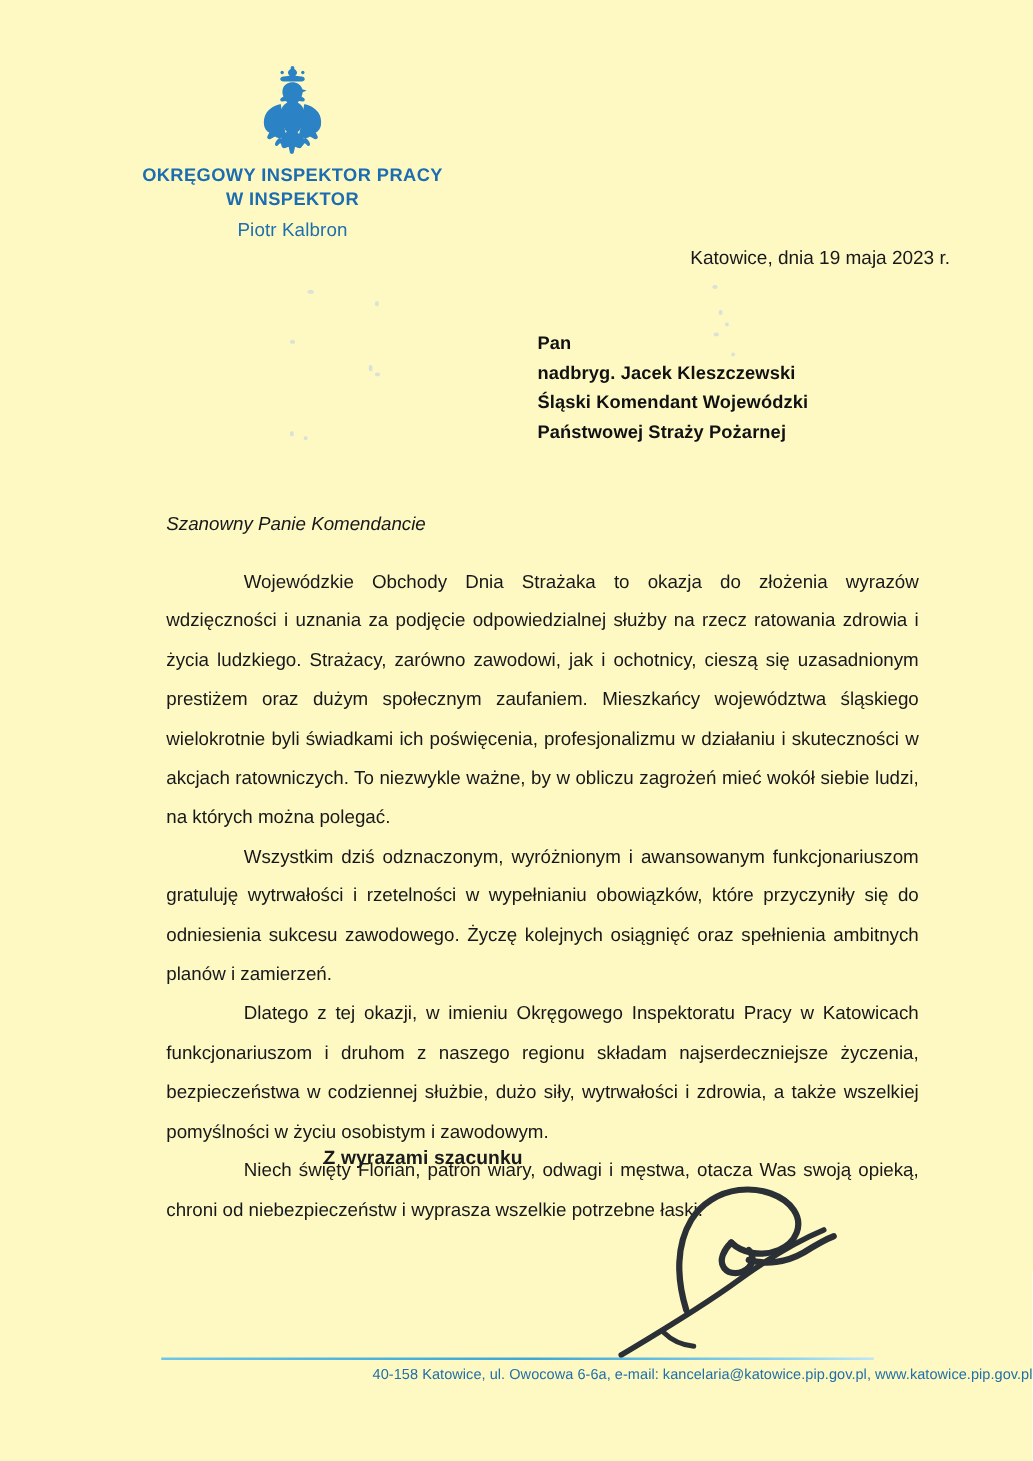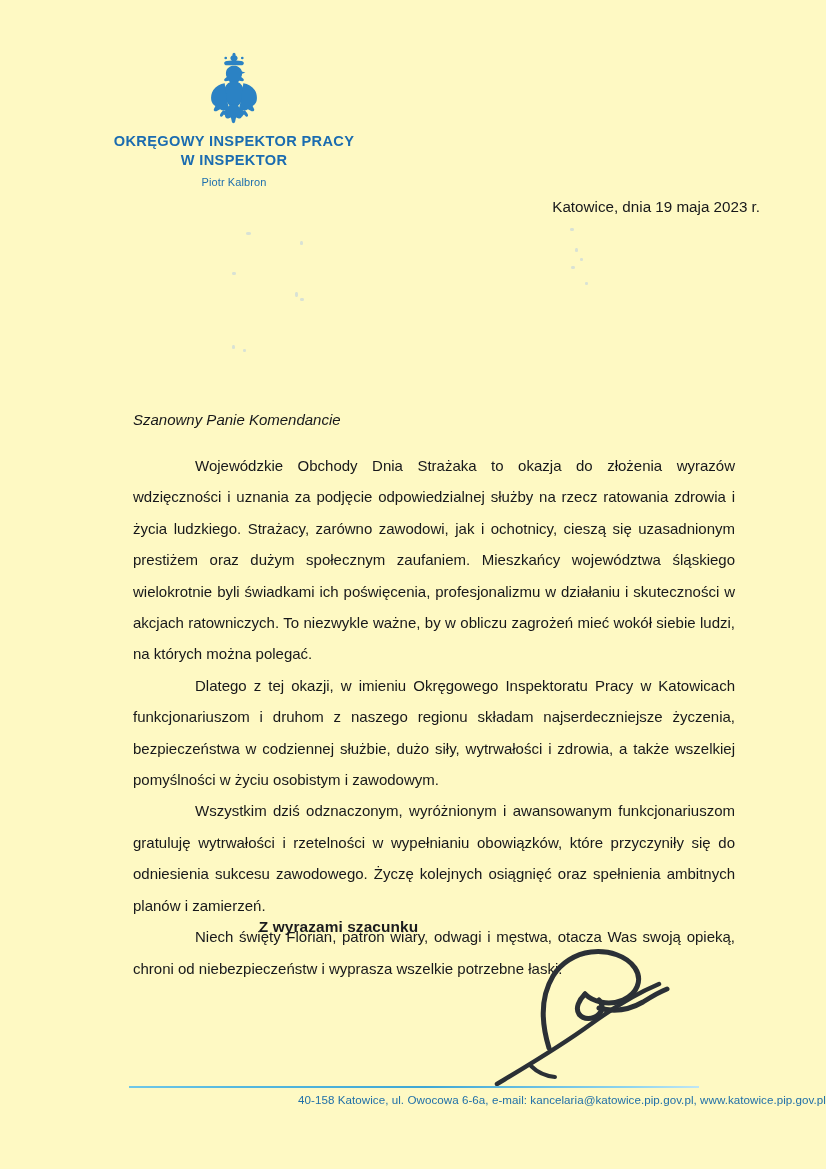--- a/index.html
+++ b/index.html
@@ -40,21 +40,21 @@
     font-size: 14.6px;
     letter-spacing: 0.35px;
     color: #1b6cb0;
     line-height: 1.28;
     white-space: nowrap;
   }
   .org-name {
     margin-top: 7px;
     font-family: "Liberation Sans", sans-serif;
     font-weight: normal;
-    font-size: 11px;
+    font-size: 15px;
     color: #1e6fae;
     letter-spacing: 0.1px;
   }
 
   
   .date-line {
     position: absolute;
     left: 0;
     top: 198px;
     width: 760px;
@@ -192,27 +192,33 @@
         <path d="M80 112 c3 2 6 5 7 9 1 3-2 5-4 3 l-4-4 -3 4 c-2 2-5 0-4-3 1-4 4-7 8-9z"></path>
       </g>
     </svg>
     <div class="org-line">OKRĘGOWY INSPEKTOR PRACY</div>
     <div class="org-line">W INSPEKTOR</div>
     <div class="org-name">Piotr Kalbron</div>
   </div>
 
   <div class="date-line">Katowice, dnia 19 maja 2023 r.</div>
 
+  <div class="addressee">
+    <div>Pan</div>
+    <div>nadbryg. Jacek Kleszczewski</div>
+    <div>Śląski Komendant Wojewódzki</div>
+    <div>Państwowej Straży Pożarnej</div>
+  </div>
 
   <div class="salutation">Szanowny Panie Komendancie</div>
 
   <div class="body-text">
     <p>Wojewódzkie Obchody Dnia Strażaka to okazja do złożenia wyrazów wdzięczności i uznania za podjęcie odpowiedzialnej służby na rzecz ratowania zdrowia i życia ludzkiego. Strażacy, zarówno zawodowi, jak i ochotnicy, cieszą się uzasadnionym prestiżem oraz dużym społecznym zaufaniem. Mieszkańcy województwa śląskiego wielokrotnie byli świadkami ich poświęcenia, profesjonalizmu w działaniu i skuteczności w akcjach ratowniczych. To niezwykle ważne, by w obliczu zagrożeń mieć wokół siebie ludzi, na których można polegać.</p>
+    <p>Wszystkim dziś odznaczonym, wyróżnionym i awansowanym funkcjonariuszom gratuluję wytrwałości i rzetelności w wypełnianiu obowiązków, które przyczyniły się do odniesienia sukcesu zawodowego. Życzę kolejnych osiągnięć oraz spełnienia ambitnych planów i zamierzeń.</p>
     <p>Dlatego z tej okazji, w imieniu Okręgowego Inspektoratu Pracy w Katowicach funkcjonariuszom i druhom z naszego regionu składam najserdeczniejsze życzenia, bezpieczeństwa w codziennej służbie, dużo siły, wytrwałości i zdrowia, a także wszelkiej pomyślności w życiu osobistym i zawodowym.</p>
-    <p>Wszystkim dziś odznaczonym, wyróżnionym i awansowanym funkcjonariuszom gratuluję wytrwałości i rzetelności w wypełnianiu obowiązków, które przyczyniły się do odniesienia sukcesu zawodowego. Życzę kolejnych osiągnięć oraz spełnienia ambitnych planów i zamierzeń.</p>
     <p>Niech święty Florian, patron wiary, odwagi i męstwa, otacza Was swoją opieką, chroni od niebezpieczeństw i wyprasza wszelkie potrzebne łaski.</p>
   </div>
 
   <div class="closing">Z wyrazami szacunku</div>
 
   <svg class="signature" viewBox="0 0 250 155" aria-hidden="true">
     <g fill="none" stroke="#2b3036" stroke-linecap="round" stroke-linejoin="round">
       <path d="M62 110 C54 84 54 58 66 38 C74 25 88 16 104 14 C122 12 140 18 148 30 C156 42 150 56 136 62 C122 68 106 64 98 56" stroke-width="5"></path>
       <path d="M98 56 C92 62 88 70 92 76 C96 82 106 82 112 76 C116 72 116 66 112 62" stroke-width="5"></path>
       <path d="M112 70 C126 74 142 72 156 64 C164 59 172 54 180 51" stroke-width="5"></path>

